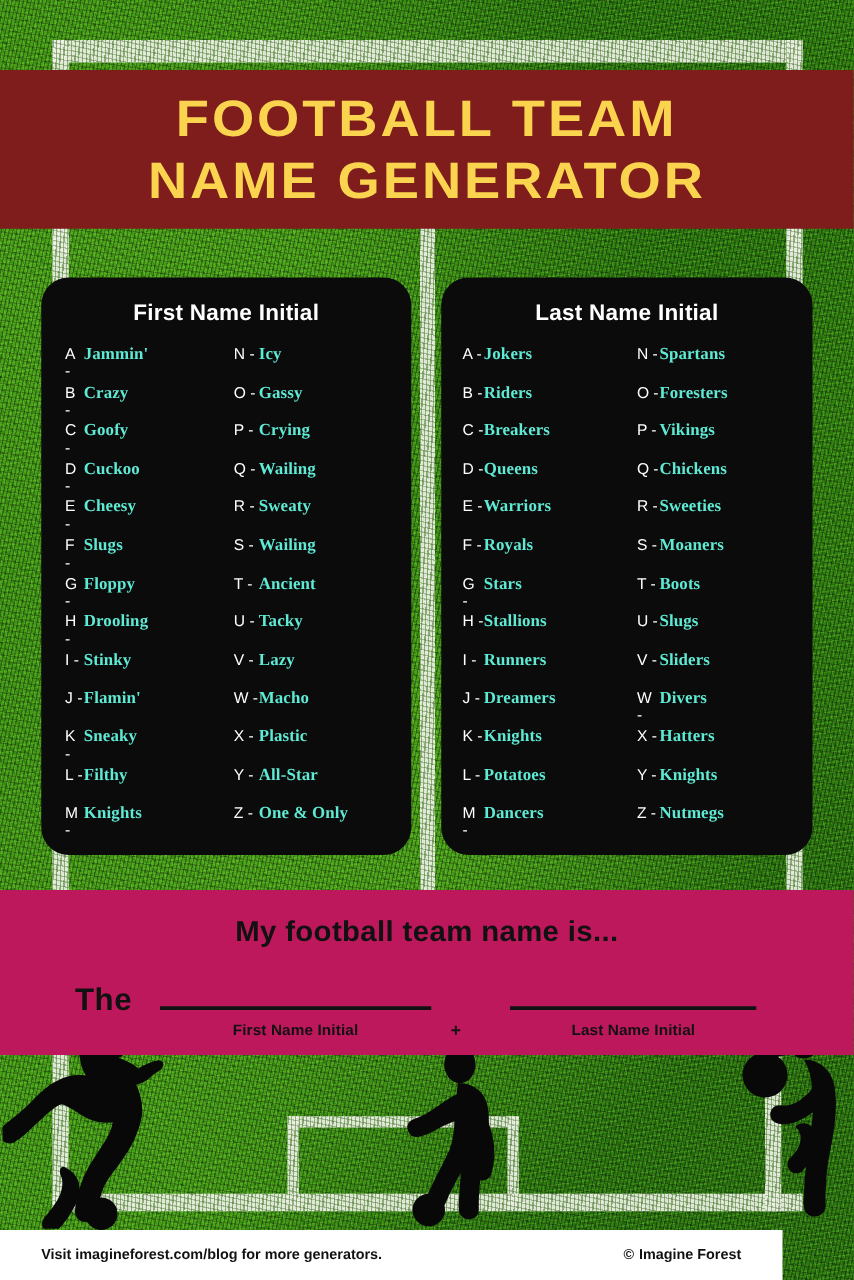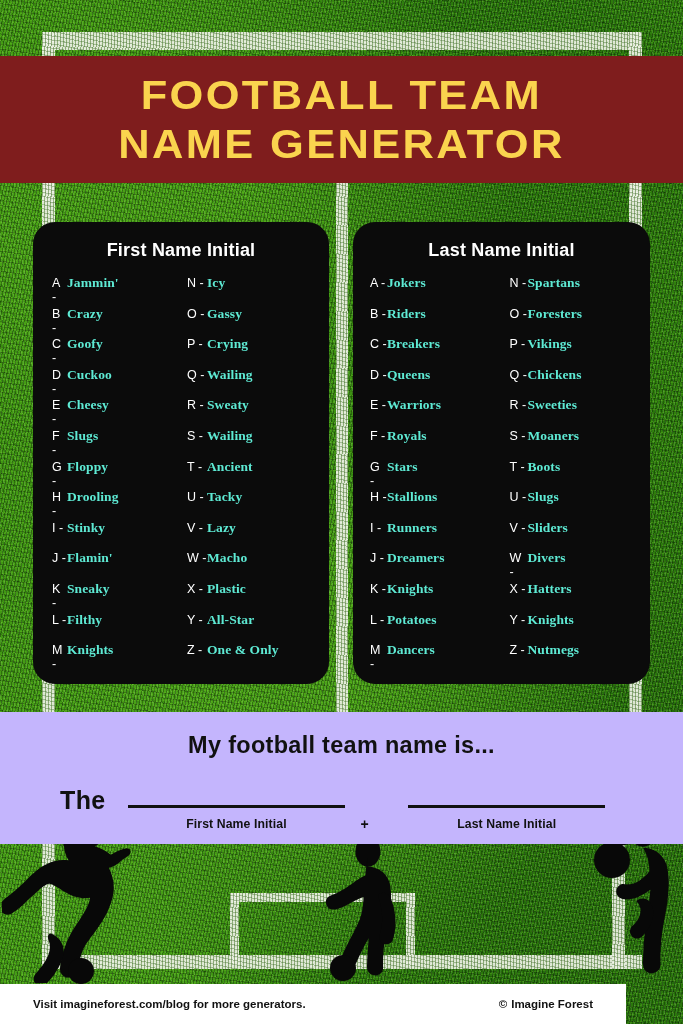--- a/index.html
+++ b/index.html
@@ -103,21 +103,21 @@
     font-size:13.5px;
     letter-spacing:.1px;
   }
   #card-first .ltr { padding-left:11px; }
   #card-first .col:nth-child(2) .ltr { padding-left:6px; }
   #card-last  .col:nth-child(2) .ltr { padding-left:8px; }
 
   
   .form-panel {
     position:absolute; left:0; top:712px; width:683px; height:132px;
-    background:#c4b5fd;
+    background:#be185d;
     z-index:3;
   }
   .form-heading {
     text-align:center;
     color:#111;
     font-weight:bold;
     font-size:23px;
     letter-spacing:.3px;
     padding-top:20px;
     transform:scaleX(1.02);

